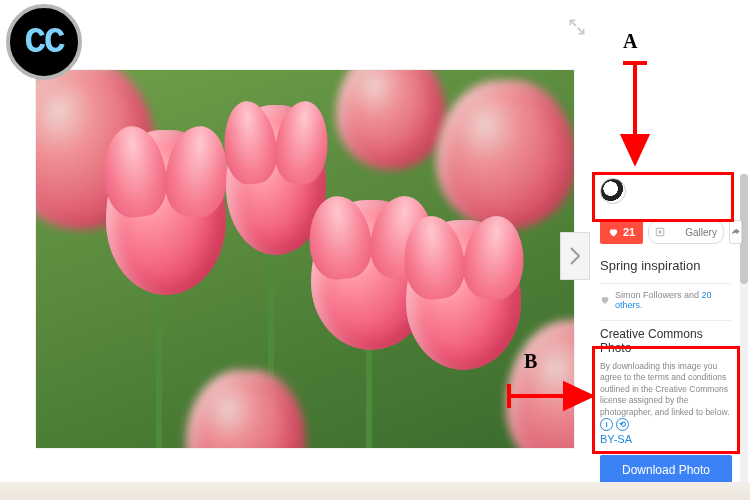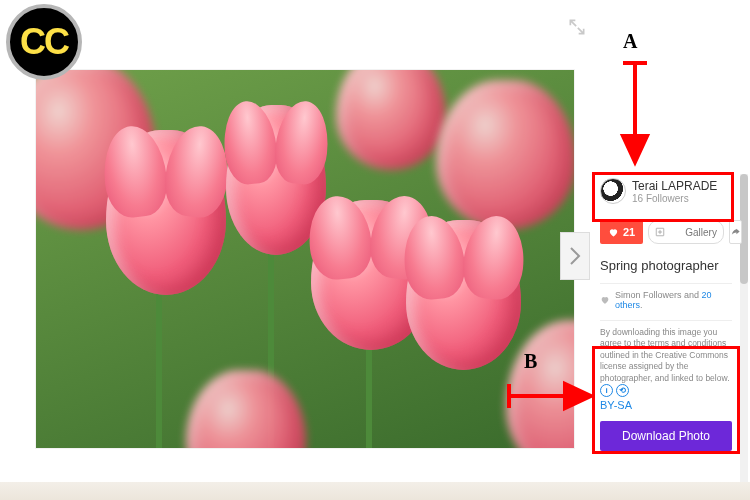--- a/index.html
+++ b/index.html
@@ -1,20 +1,20 @@
 <!DOCTYPE html>
 <html><head>
 <meta charset="utf-8">
 <style>
   * { box-sizing: border-box; margin: 0; padding: 0; }
   body { font-family: Arial, Helvetica, sans-serif; width: 750px; height: 500px; position: relative; background: #fff; overflow: hidden; }
 
   
   .cc-logo { position: absolute; top: 4px; left: 6px; width: 76px; height: 76px; border-radius: 50%; background: #000; border: 4px solid #b6b6b6; display: flex; align-items: center; justify-content: center; z-index: 30; }
-  .cc-logo .txt { color: #fde047; font-weight: 900; font-size: 36px; font-family: Liberation Sans, sans-serif; letter-spacing: -2px; }
+  .cc-logo .txt { color: #7dd3fc; font-weight: 900; font-size: 36px; font-family: Liberation Mono, monospace; letter-spacing: -2px; }
 
   
   .image-area { position: absolute; top: 70px; left: 36px; width: 538px; height: 378px; background: linear-gradient(160deg,#6fa04a 0%,#3a6b2c 100%); overflow: hidden; box-shadow: 0 0 0 1px rgba(0,0,0,0.05); }
   
   .stem { position:absolute; width:6px; background:#4d8a3a; border-radius:3px; }
   .bulb { position:absolute; border-radius: 45% 45% 50% 50% / 55% 55% 45% 45%; background: radial-gradient(ellipse at 35% 30%, #ffd9dd 0%, #ff94a2 25%, #f05d7a 60%, #d63e63 100%); box-shadow: inset -10px -6px 18px rgba(180,30,60,0.45), inset 8px 6px 14px rgba(255,236,238,0.6); }
   .bulb.blur { filter: blur(4px); opacity:0.9; }
   .petal-split::before, .petal-split::after { content:""; position:absolute; top:-4px; width:52%; height:55%; background: radial-gradient(ellipse at 50% 20%, #ffc8cf 0%, #f77b90 60%, #e85576 100%); border-radius:50% 50% 40% 40%/60% 60% 40% 40%; }
   .petal-split::before { left:-2%; transform:rotate(-6deg); }
   .petal-split::after { right:-2%; transform:rotate(6deg); }
@@ -52,21 +52,21 @@
   .liked-by { display:flex; align-items:center; gap:5px; font-size:9px; color:#888; margin-bottom:10px; }
   .liked-by svg { width:10px; height:10px; fill:#bbb; flex-shrink:0; }
   .liked-by .link { color:#1e88e5; }
 
   .cc-heading { font-size:12px; color:#333; margin:4px 0 6px; }
   .cc-text { font-size:8.5px; line-height:1.35; color:#888; }
   .cc-icons { display:flex; gap:3px; align-items:center; margin-bottom:2px; }
   .cc-icons .ci { width:13px; height:13px; border:1px solid #1e88e5; border-radius:50%; display:flex; align-items:center; justify-content:center; font-size:8px; color:#1e88e5; font-weight:bold; }
   .cc-license { font-size:11px; color:#1e88e5; }
 
-  .download-btn { margin-top:10px; width:100%; height:30px; background:#6d28d9; color:#fff; font-size:12px; display:flex; align-items:center; justify-content:center; border-radius:2px; cursor:pointer; }
+  .download-btn { margin-top:10px; width:100%; height:30px; background:#3b82f6; color:#fff; font-size:12px; display:flex; align-items:center; justify-content:center; border-radius:2px; cursor:pointer; }
 
   
   .anno { position:absolute; z-index:40; pointer-events:none; }
   .anno-label { font-size:20px; font-weight:bold; color:#000; font-family:"Times New Roman",serif; }
   .anno-arrow { stroke:#ff0000; stroke-width:4; fill:#ff0000; }
   .anno-box { border:3px solid #ff0000; position:absolute; }
 
   .scale-bar { position:absolute; left:0; bottom:0; width:750px; height:18px; background:linear-gradient(#f3efe8,#ece6db); }
 </style>
 </head>
@@ -103,24 +103,20 @@
     </svg>
 </div>
 
 <div class="sidebar">
   <div class="scrollbar">
     <div class="scrollbar-thumb"></div>
   </div>
   <div class="sidebar-inner">
     <div class="author-row">
       <div class="avatar"></div>
-      <div>
-        <div class="author-name">Terai LAPRADE</div>
-        <div class="author-sub">16 Followers</div>
-      </div>
     </div>
 
     <div class="action-row">
       <div class="like-btn">
         <svg viewBox="0 0 24 24">
             <path d="M12 21s-8-5.3-8-11a5 5 0 0 1 8-4 5 5 0 0 1 8 4c0 5.7-8 11-8 11z"></path>
           </svg>
         <span>21</span>
       </div>
       <div class="gallery-btn">
@@ -130,33 +126,34 @@
           </svg>
         <span>Gallery</span>
       </div>
       <div class="share-btn">
         <svg viewBox="0 0 24 24">
             <path d="M14 4l7 6-7 6v-4c-5 0-8 2-10 5 1-6 4-11 10-12V4z"></path>
           </svg>
       </div>
     </div>
 
-    <div class="title">Spring photographer</div>
+    <div class="title">Spring inspiration</div>
     <hr class="hr">
 
     <div class="liked-by">
       <svg viewBox="0 0 24 24">
           <path d="M12 21s-8-5.3-8-11a5 5 0 0 1 8-4 5 5 0 0 1 8 4c0 5.7-8 11-8 11z"></path>
         </svg>
       <span>
         <span>Simon Followers</span><span> and </span><span class="link">20 others</span><span>.</span>
       </span>
     </div>
     <hr class="hr">
 
+    <div class="cc-heading">Creative Commons Photo</div>
     <div class="cc-text">By downloading this image you agree to the terms and conditions outlined in the Creative Commons license assigned by the photographer, and linked to below.</div>
     <div class="cc-icons">
       <span class="ci">i</span>
       <span class="ci">⟲</span>
     </div>
     <div class="cc-license">BY-SA</div>
 
     <div class="download-btn">
       <span>Download Photo</span>
     </div>

